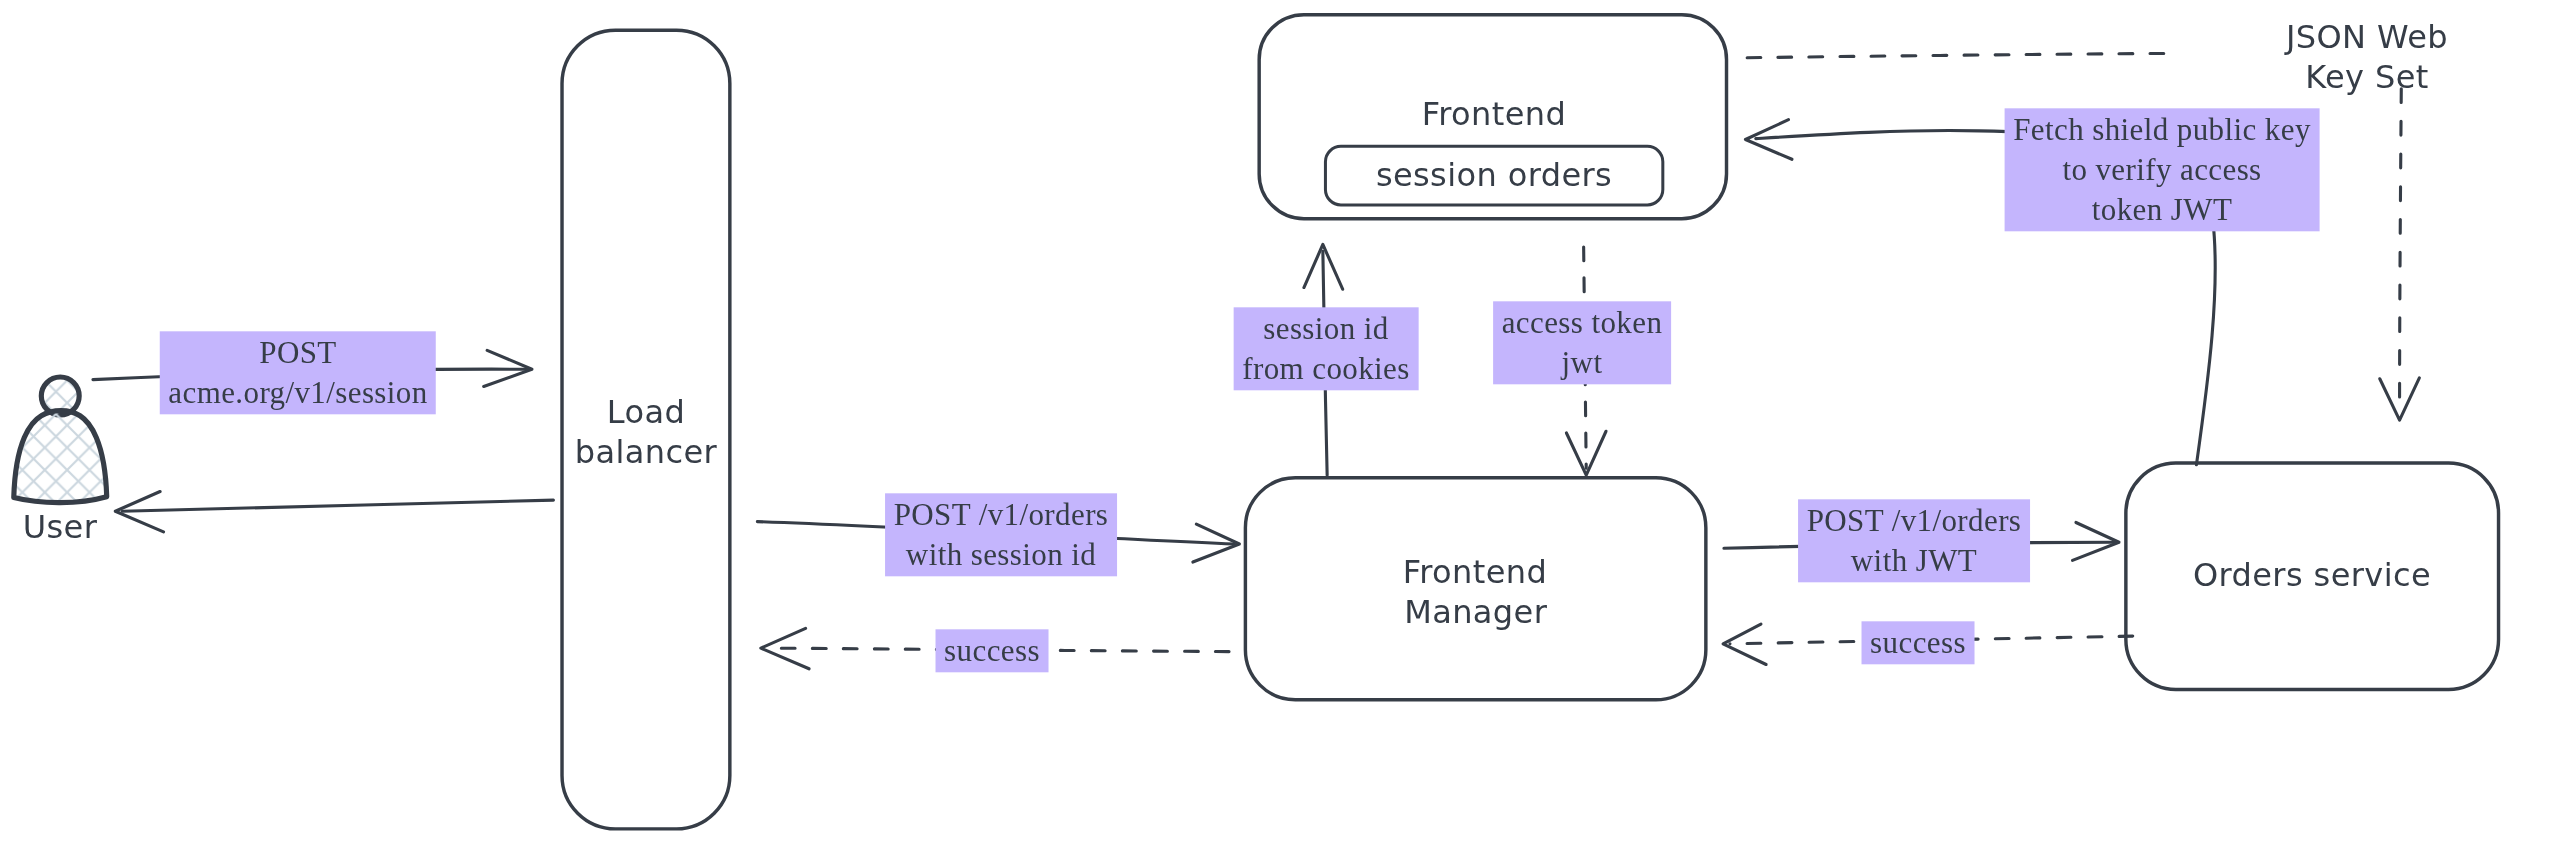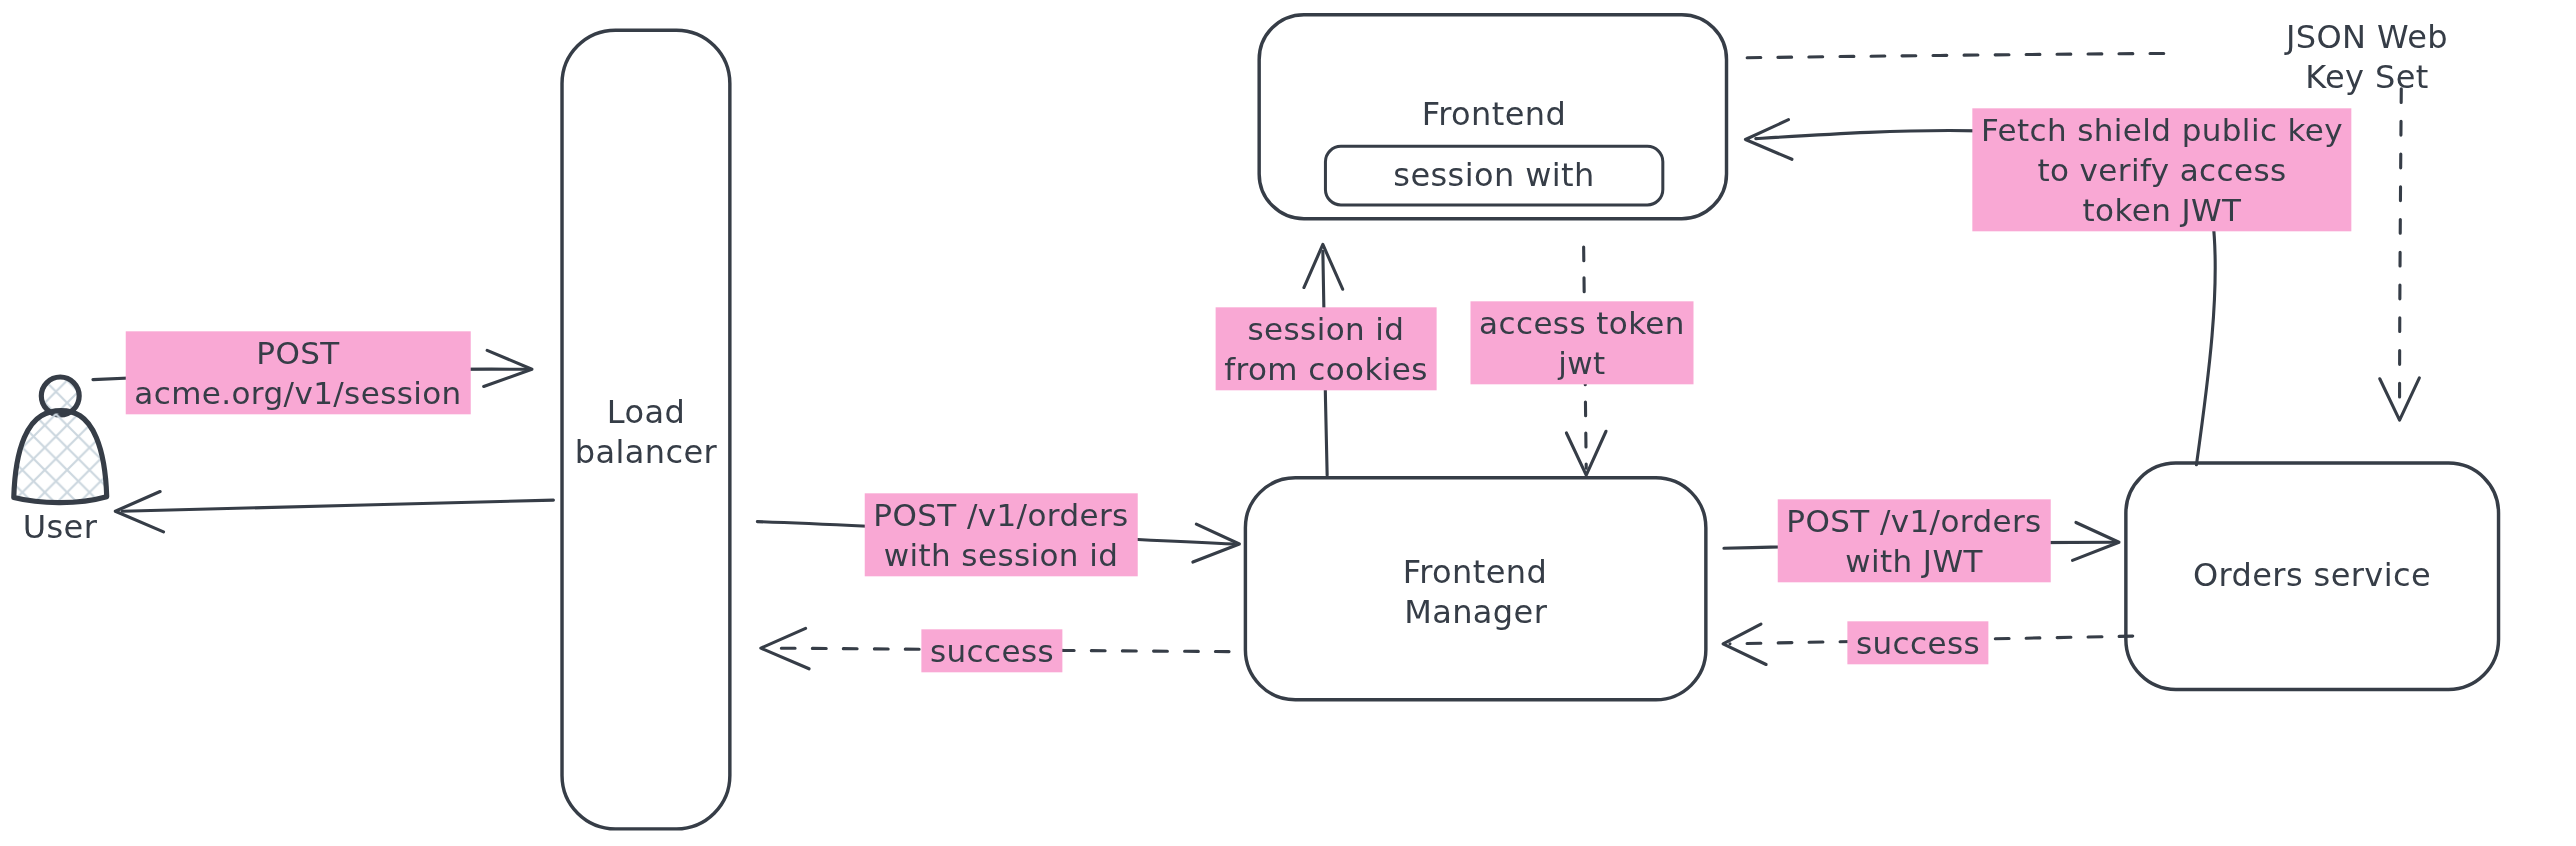--- a/index.html
+++ b/index.html
@@ -25,22 +25,23 @@
     position: absolute;
     transform: translate(-50%, -50%);
     text-align: center;
     white-space: pre-line;
     font-size: 31px;
     line-height: 40px;
     letter-spacing: 0.4px;
     color: #363d47;
   }
   .lbl.masked {
-    background: #f9a8d4;
+    background: #c4b5fd;
     padding: 1.7px 8.6px;
+    font-family: Liberation Serif, serif;
   }
   .lbl.node-title {
     font-size: 32px;
   }
 </style>
 </head>
 <body>
 
 <div class="canvas">
 
@@ -120,21 +121,21 @@
     </g>
   </svg>
 
   <div class="lbl node-title" style="left:60px; top:527px;">User</div>
 
   <div class="lbl node-title" style="left:646px; top:432px;">Load
 balancer</div>
 
   <div class="lbl node-title" style="left:1494px; top:114px;">Frontend</div>
 
-  <div class="lbl node-title" style="left:1494px; top:175px;">session with</div>
+  <div class="lbl node-title" style="left:1494px; top:175px;">session orders</div>
 
   <div class="lbl node-title" style="left:1475px; top:592px;text-align:right;">Frontend
 Manager</div>
 
   <div class="lbl node-title" style="left:2367px; top:57px;">JSON Web Key Set</div>
 
   <div class="lbl node-title" style="left:2312px; top:575px;">Orders service</div>
 
   <div class="lbl masked" style="left:298px; top:373px;">POST
 acme.org/v1/session</div>

